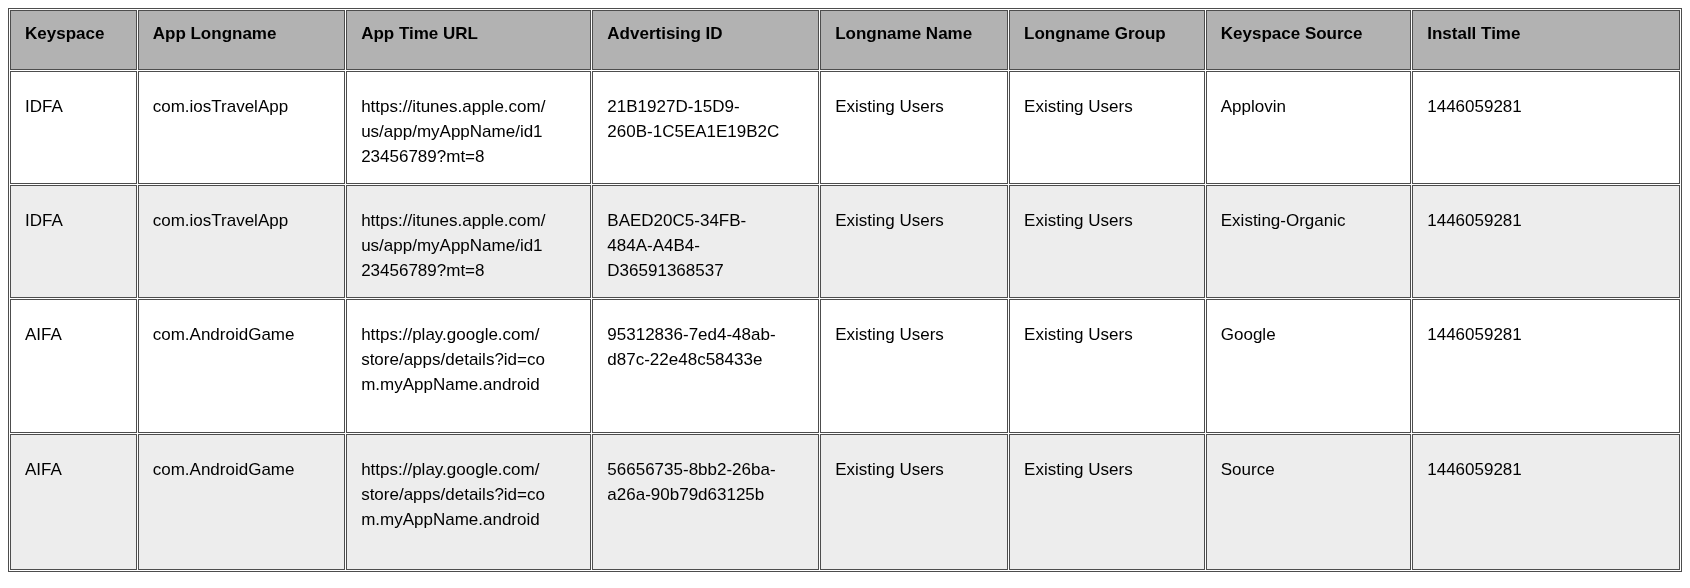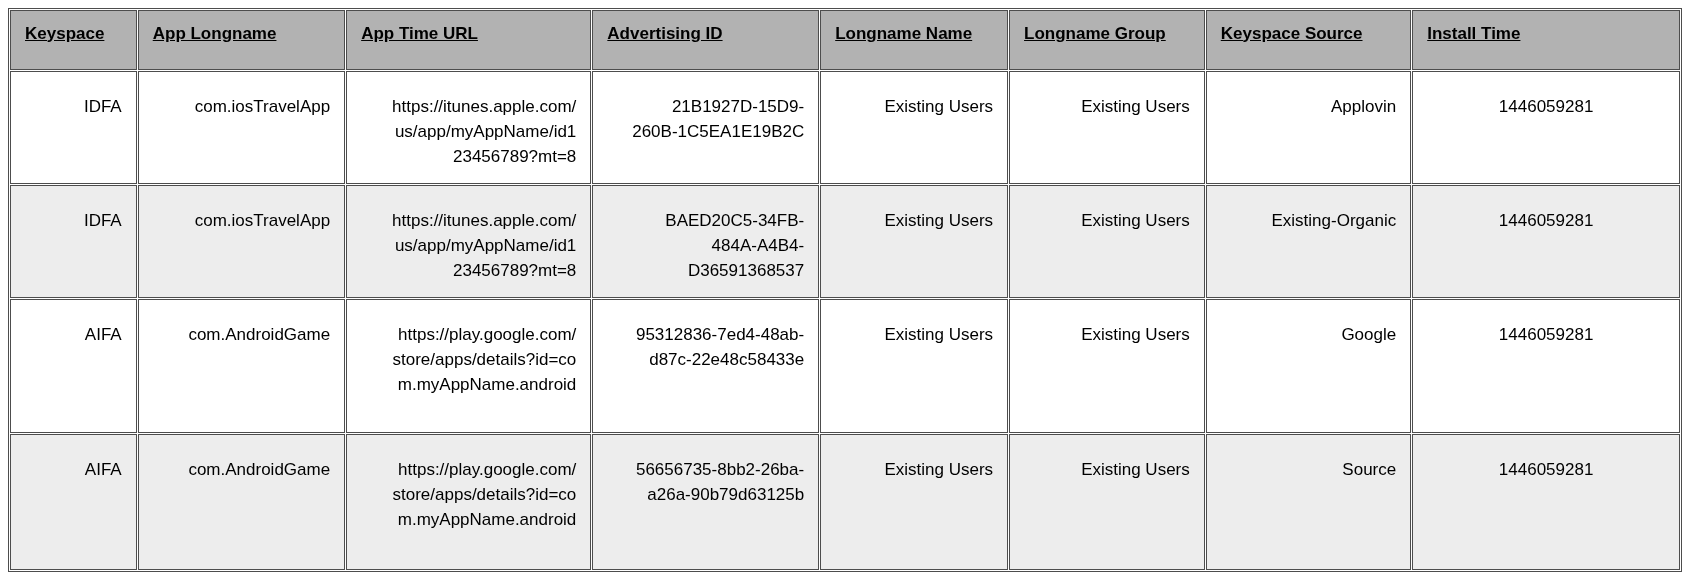--- a/index.html
+++ b/index.html
@@ -20,55 +20,53 @@
     padding: 8px;
     font-family: "Liberation Sans", "DejaVu Sans", sans-serif;
     color: var(--text);
   }
   table.data-table {
     border-collapse: separate;
     border-spacing: 1px;
     border: 1px solid var(--border);
     table-layout: fixed;
     background: var(--page-bg);
-    text-decoration: underline;
   }
   .data-table th, .data-table td {
     border: 1px solid var(--border);
     font-size: 17px;
     line-height: 25px;
     text-align: left;
     color: var(--text);
   }
   .data-table th {
     background: var(--header-bg);
     font-weight: bold;
     height: 60px;
     padding: 2px 14px 16px 14px;
     vertical-align: middle;
   }
   .data-table td {
     background: var(--row-bg);
     vertical-align: top;
     padding: 22px 14px 14px 14px;
-    text-align: right;
   }
   .data-table tbody tr:nth-child(even) td { background: var(--row-alt-bg); }
   .data-table tbody tr:nth-child(1) { height: 112px; }
   .data-table tbody tr:nth-child(2) { height: 113px; }
   .data-table tbody tr:nth-child(3) { height: 134px; }
   .data-table tbody tr:nth-child(4) { height: 136px; }
   .cell-inner { display: inline-block; }
   .cell-url {
     max-width: 186px;
     word-break: break-all;
     overflow-wrap: anywhere;
   }
   .cell-adid { max-width: 172px; }
-  .data-table td.num-cell { text-align: center; }
+  .data-table td.num-cell { text-align: left; }
   
   col.c-keyspace        { width: 127px; }
   col.c-app-longname    { width: 208px; }
   col.c-app-store-url   { width: 248px; }
   col.c-advertising-id  { width: 228px; }
   col.c-campaign-name   { width: 189px; }
   col.c-campaign-group  { width: 197px; }
   col.c-campaign-source { width: 207px; }
   col.c-install-time    { width: 270px; }
 </style>

